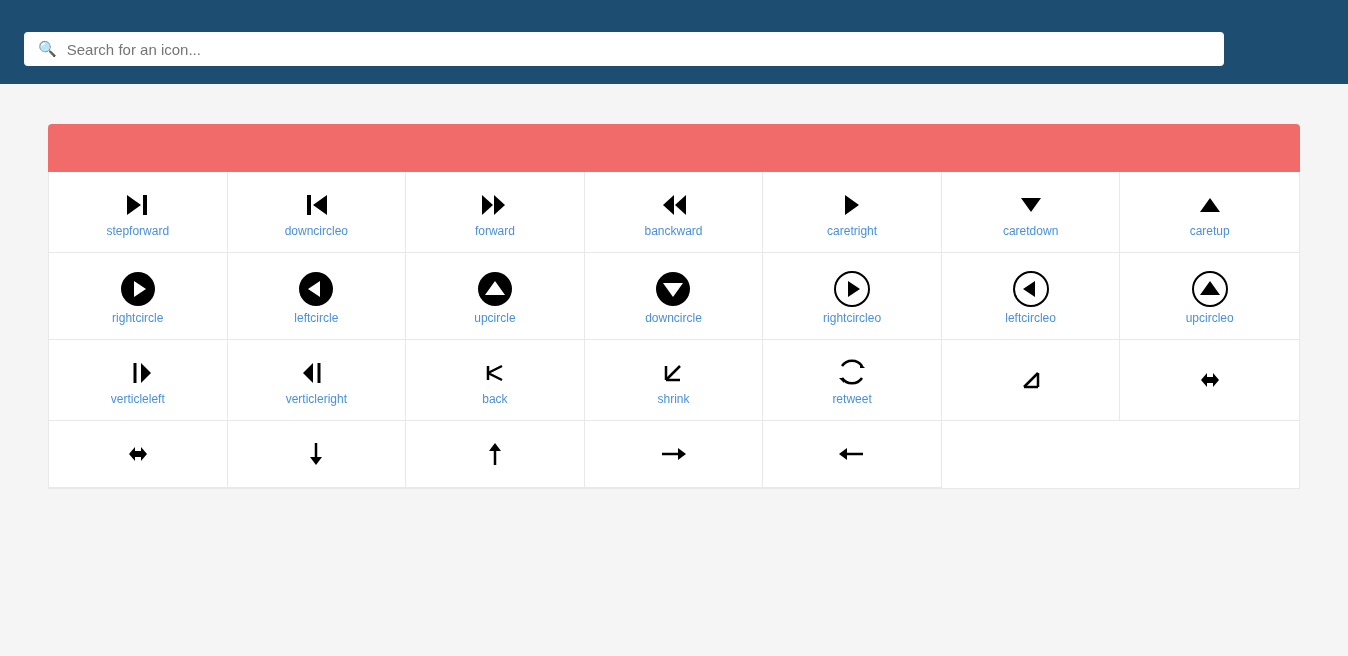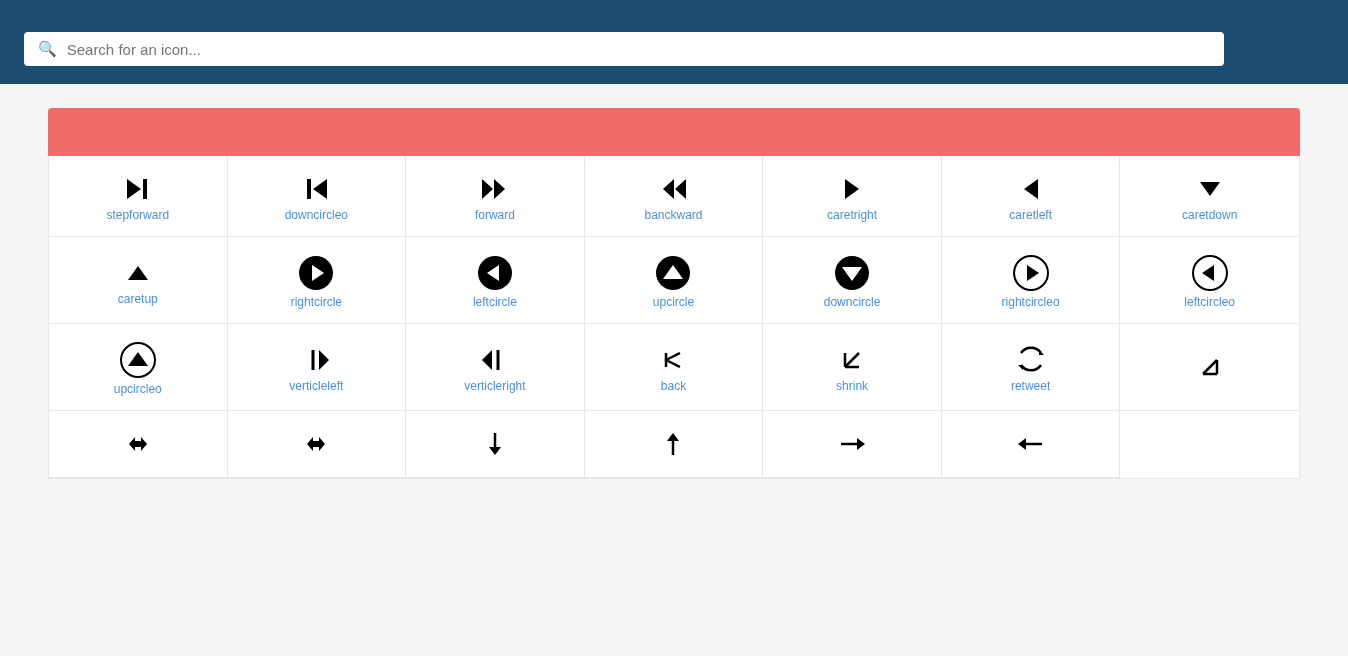--- a/index.html
+++ b/index.html
@@ -30,21 +30,21 @@
     }
     .search-input {
       border: none;
       outline: none;
       width: 100%;
       font-size: 15px;
       color: #15803d;
     }
 
     .content {
-      padding: 24px 24px;
+      padding: 40px 24px;
       max-width: 1300px;
       margin: 0 auto;
     }
 
     .section-header {
       background: #f16b6b;
       border-radius: 4px 4px 0 0;
       padding: 24px 28px;
       margin-bottom: 0;
     }
@@ -126,26 +126,20 @@
         <div class="icon-label">banckward</div>
       </div>
       <div class="icon-cell">
         <div style=""><svg width="30" height="30" viewBox="0 0 30 30">
             <polygon points="8,5 22,15 8,25" fill="black"></polygon>
           </svg></div>
         <div class="icon-label">caretright</div>
       </div>
       <div class="icon-cell">
         <div style=""><svg width="30" height="30" viewBox="0 0 30 30">
-            <polygon points="22,5 8,15 22,25" fill="black"></polygon>
-          </svg></div>
-        <div class="icon-label">caretleft</div>
-      </div>
-      <div class="icon-cell">
-        <div style=""><svg width="30" height="30" viewBox="0 0 30 30">
             <polygon points="5,8 25,8 15,22" fill="black"></polygon>
           </svg></div>
         <div class="icon-label">caretdown</div>
       </div>
       <div class="icon-cell">
         <div style=""><svg width="30" height="30" viewBox="0 0 30 30">
             <polygon points="5,22 25,22 15,8" fill="black"></polygon>
           </svg></div>
         <div class="icon-label">caretup</div>
       </div>

